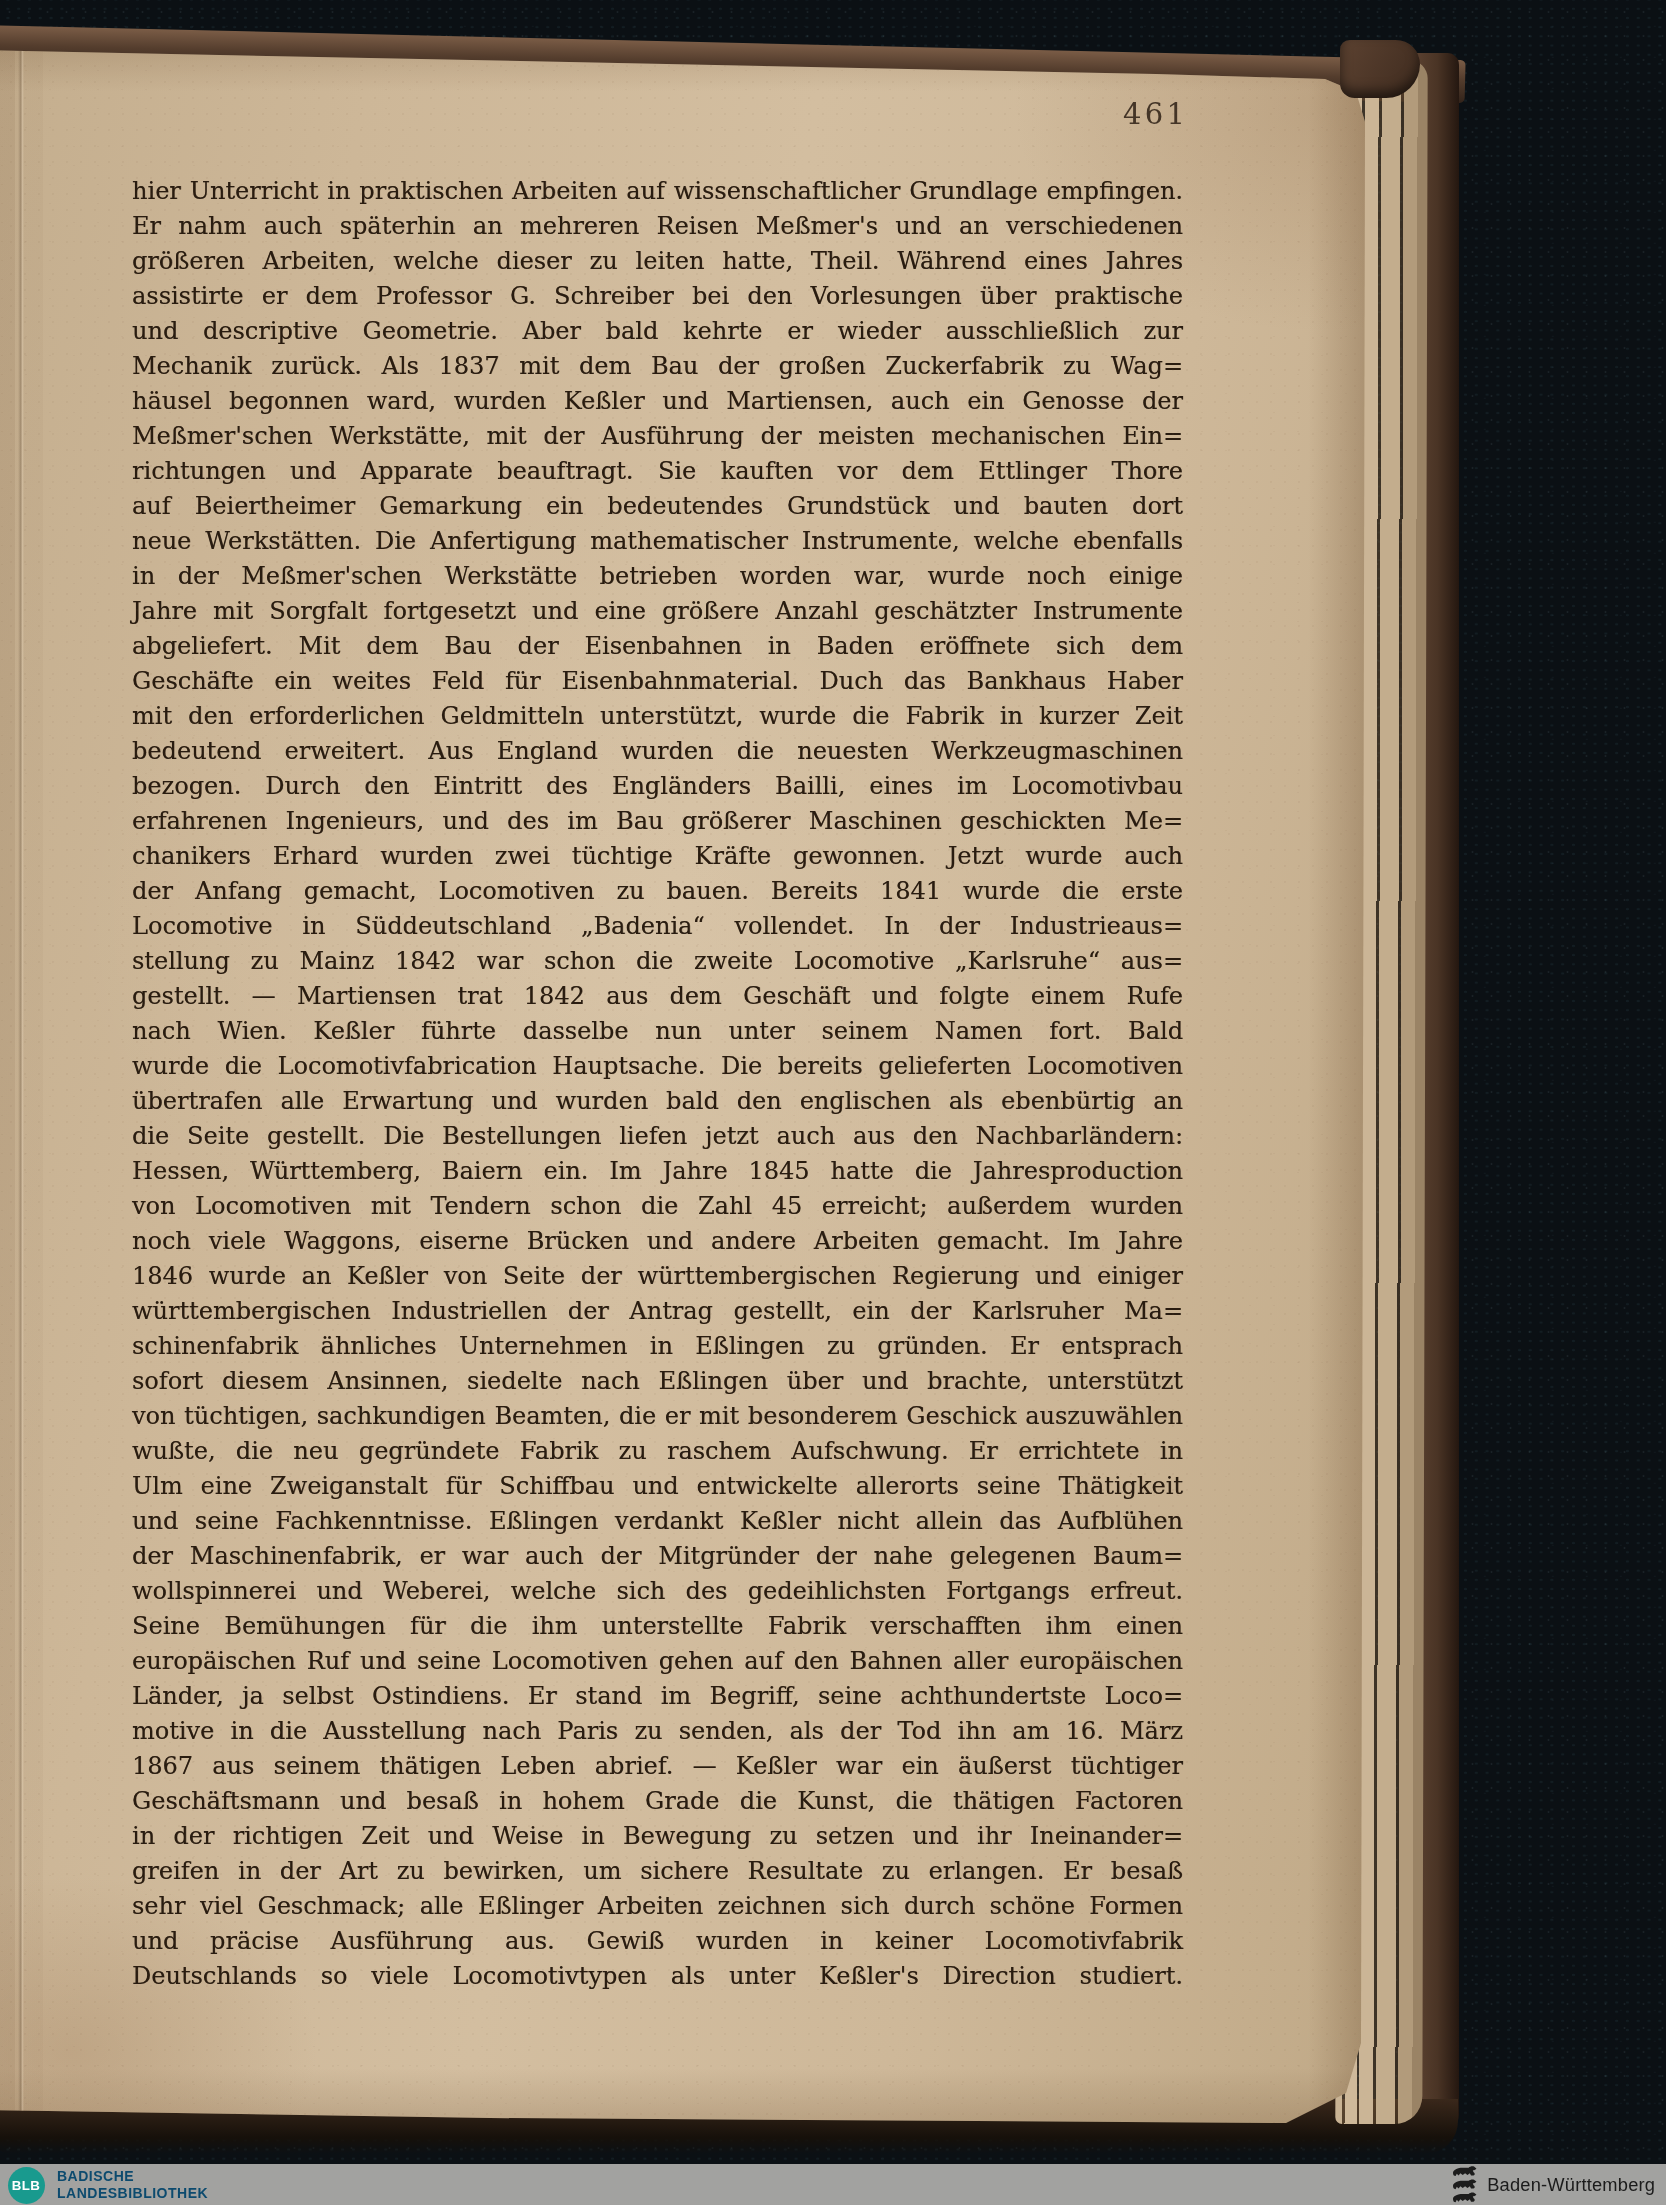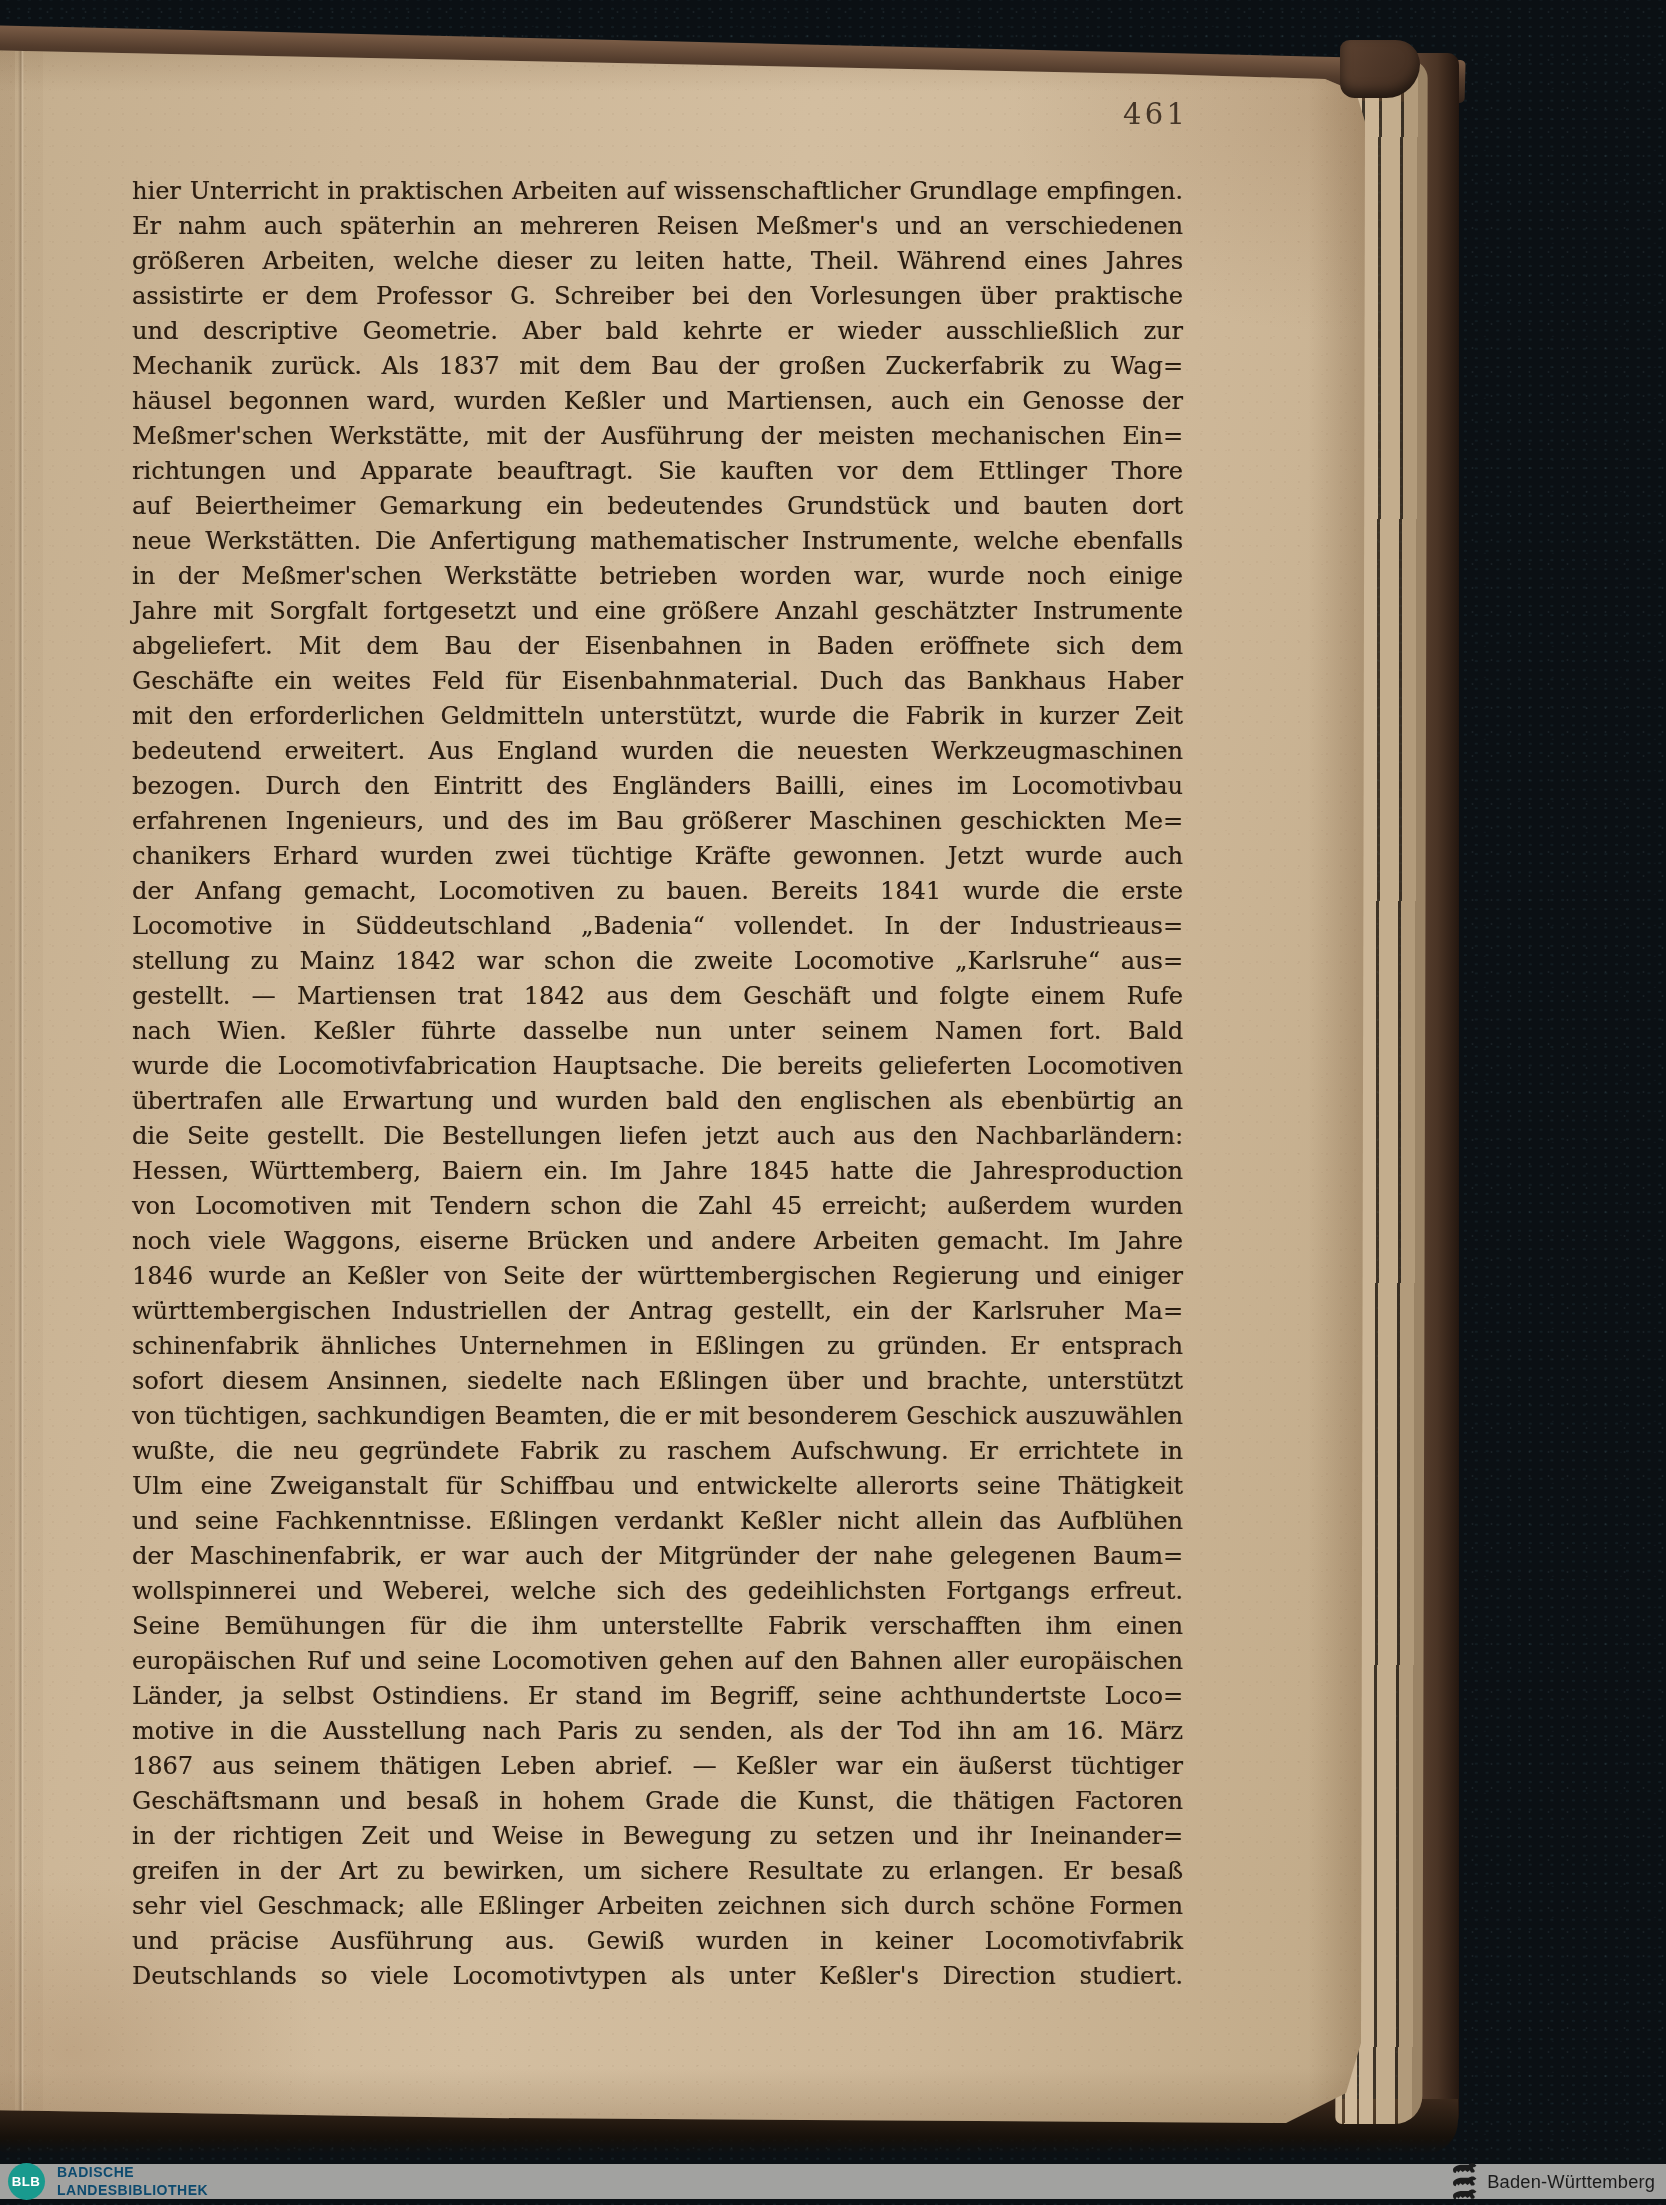--- a/index.html
+++ b/index.html
@@ -83,21 +83,21 @@
     position:absolute;left:142px;top:132px;width:1051px;
     color:#291c10;font-size:24px;
     text-shadow:0.3px 0.2px 0.4px rgba(42,28,16,.55);
   }
   .textblock .line{
     text-align:justify;text-align-last:justify;
     line-height:35px;white-space:normal;
   }
   
   .footer{
-    position:absolute;left:0;top:2164px;width:1666px;height:35px;z-index:6;
+    position:absolute;left:0;top:2164px;width:1666px;height:42px;z-index:6;
     background:#a2a2a0;display:flex;align-items:center;justify-content:space-between;
     padding:0;box-sizing:border-box;
     font-family:"Liberation Sans","DejaVu Sans",sans-serif;
   }
   .footer-left{display:flex;align-items:center;margin-left:7.5px;}
   .blb-badge{
     width:37px;height:37px;border-radius:50%;background:#199a8e;
     display:flex;align-items:center;justify-content:center;flex:0 0 auto;
   }
   .blb-badge span{color:#fff;font-weight:bold;font-size:13.3px;letter-spacing:0.4px;}

